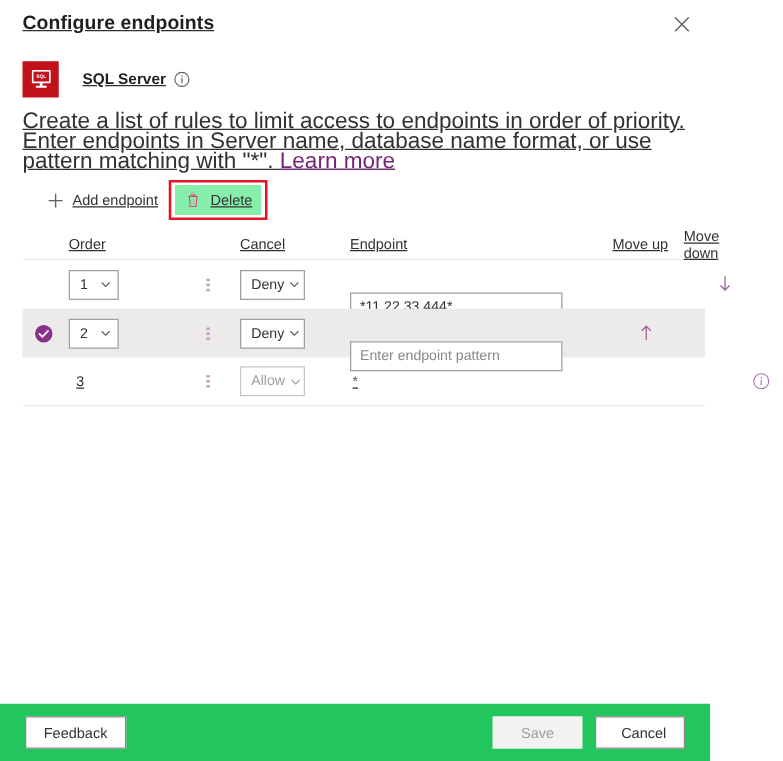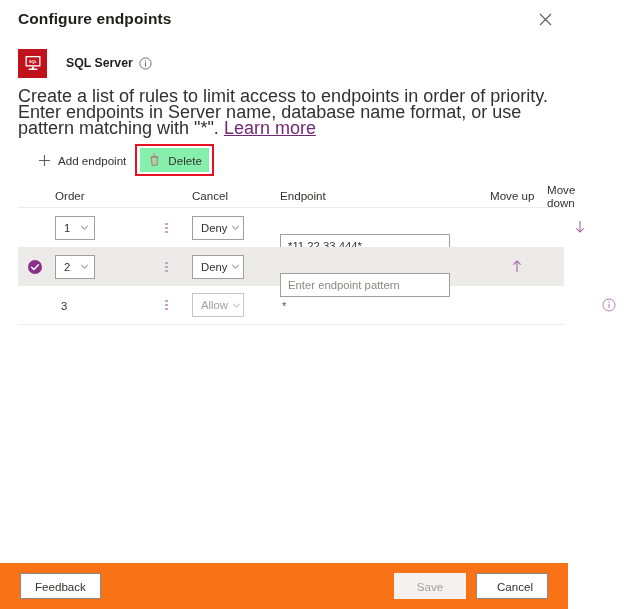--- a/index.html
+++ b/index.html
@@ -8,20 +8,21 @@
     width: 626px; height: 609px;
     background: #ffffff;
     font-family: "Liberation Sans", sans-serif;
     color: #323130;
     overflow: hidden;
   }
   .panel {
     position: relative;
     width: 568px; height: 609px;
     background: #ffffff;
+    text-decoration: underline;
   }
 
   
   .header {
     position: relative;
     height: 38px;
     display: flex;
     align-items: center;
     padding: 0 18px;
   }
@@ -255,21 +256,21 @@
   .row-info svg { display: block; }
 
   
   .footer {
     position: absolute;
     left: 0; right: 0; bottom: 0;
     height: 46px;
     display: flex;
     align-items: center;
     padding: 0 20px;
-    background: #f97316;
+    background: #22c55e;
   }
   .btn {
     height: 26px;
     min-width: 68px;
     padding: 0 14px;
     border: 1px solid #8a8886;
     background: #ffffff;
     font-family: "Liberation Sans", sans-serif;
     font-size: 11.6px;
     color: #323130;

